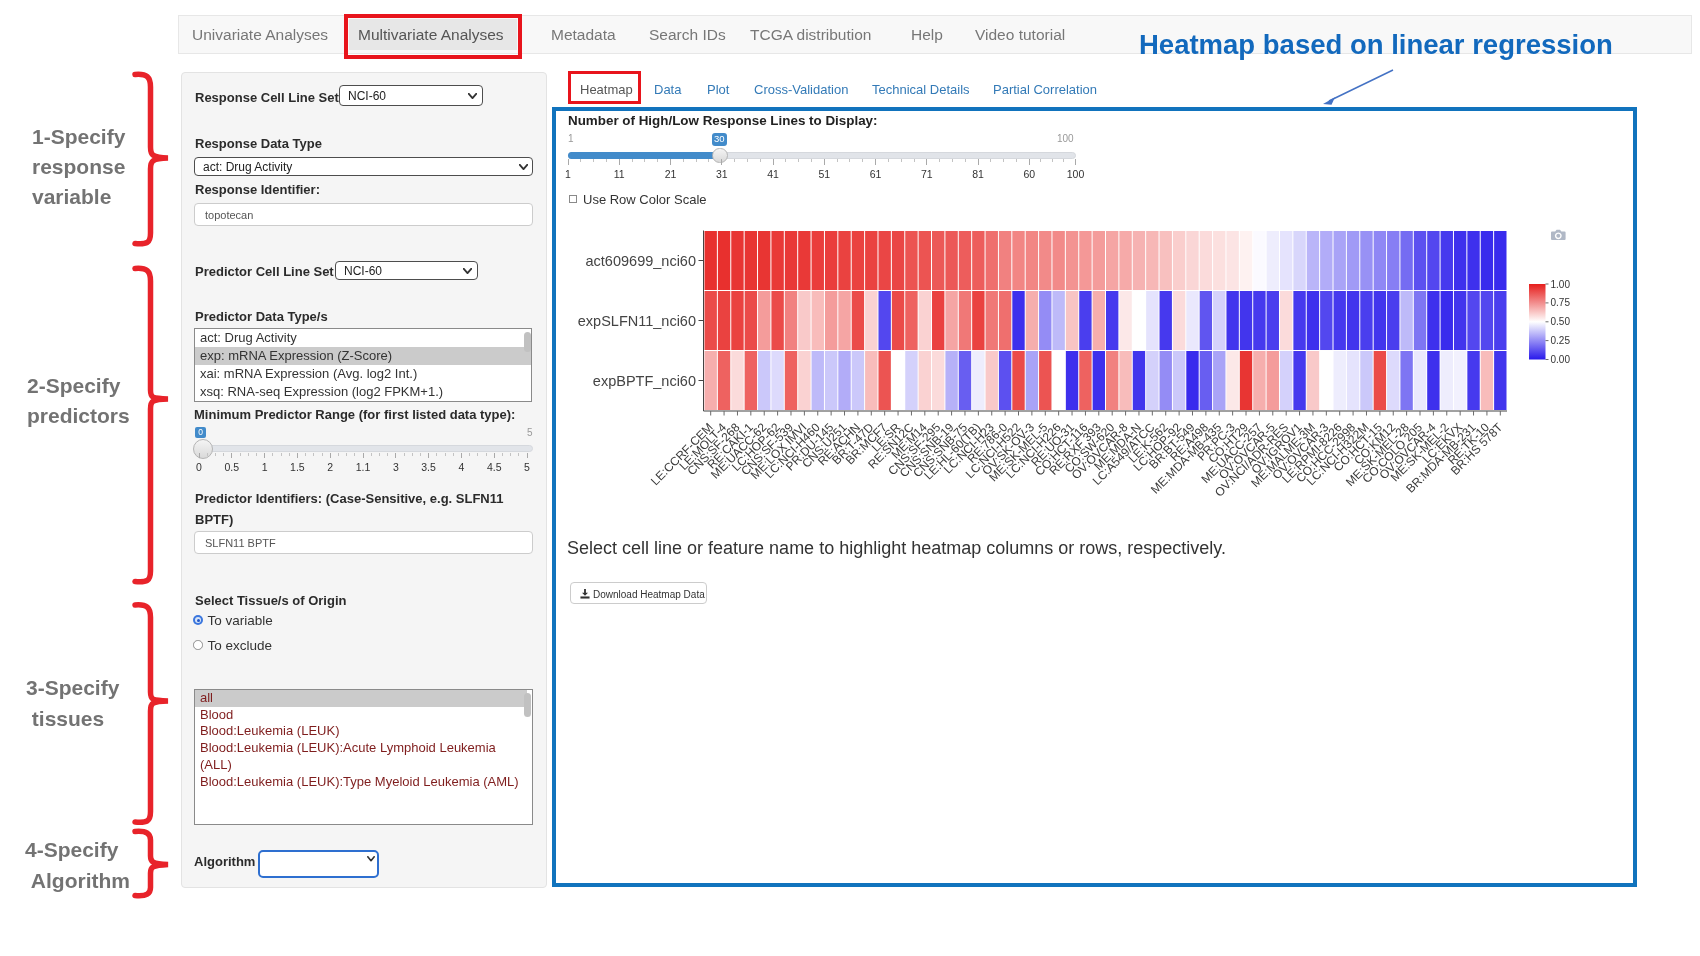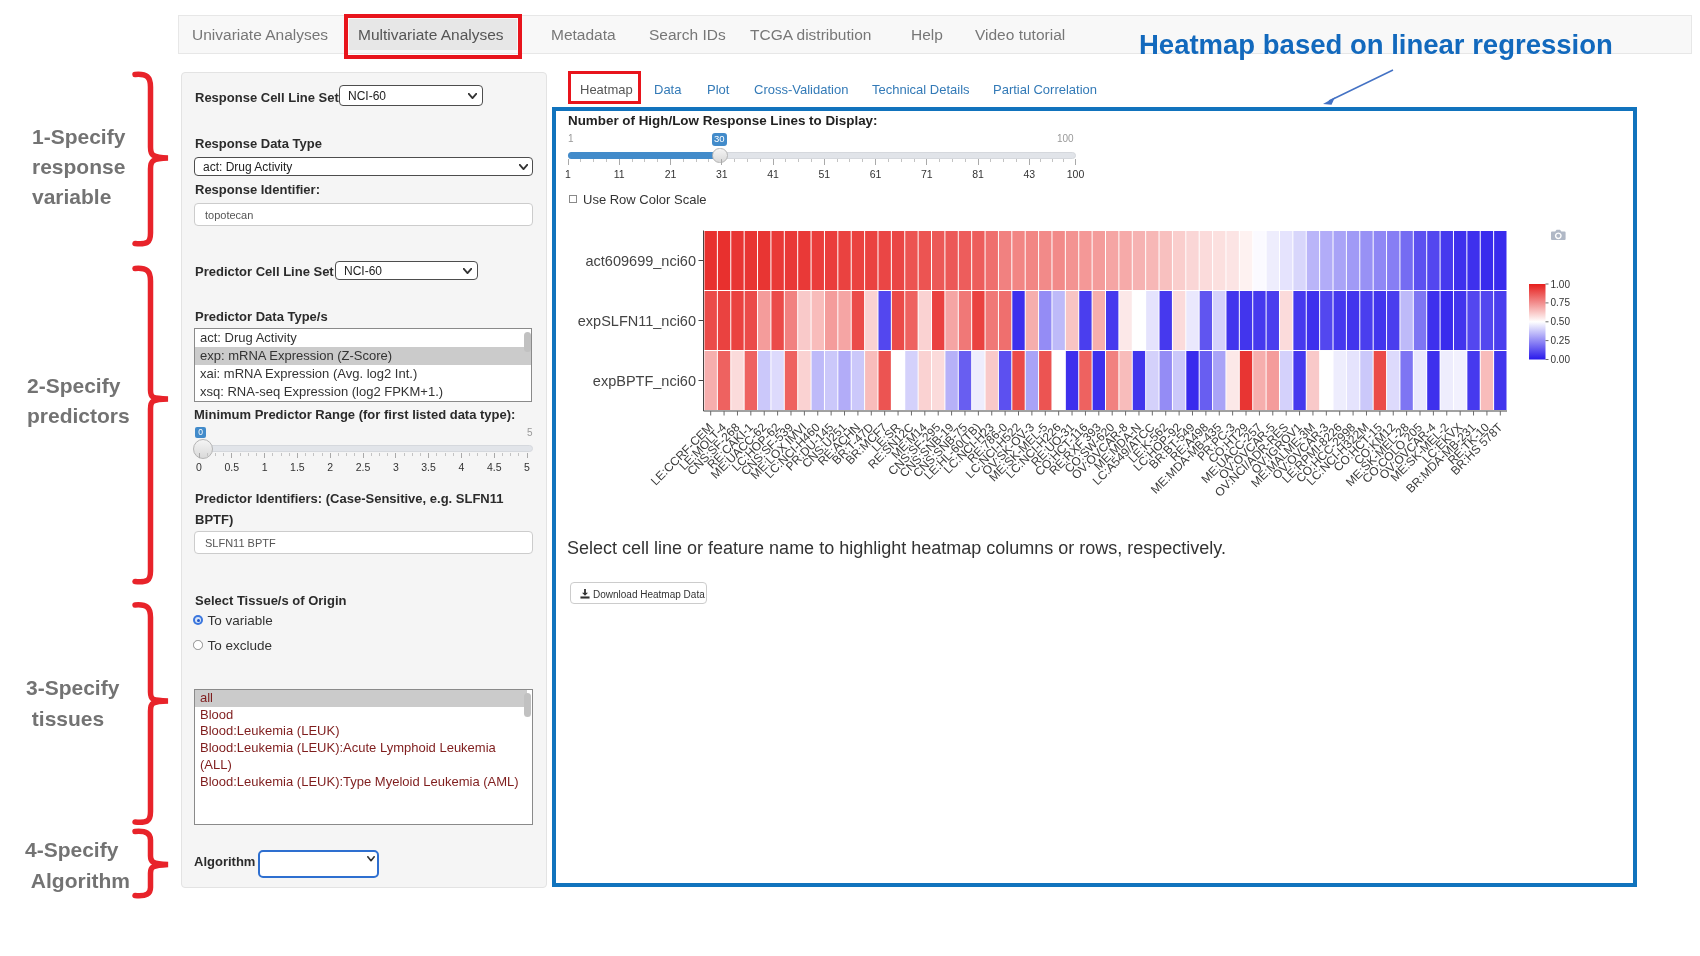--- a/index.html
+++ b/index.html
@@ -124,21 +124,21 @@
       <div class="abs" style="left:510.09999999999997px; top:452.5px; width:1px; height:3px; background:#c3c3c3;"></div>
       <div class="abs" style="left:518.3px; top:452.5px; width:1px; height:3px; background:#c3c3c3;"></div>
       <div class="abs" style="left:526.5px; top:452.5px; width:1px; height:5.5px; background:#a9a9a9;"></div>
     </div>
 <div id="labels-small">
       <div class="abs" style="left:187px; top:460.5px; width:24px; text-align:center; font-size:10.5px; color:#333;">0</div>
       <div class="abs" style="left:219.8px; top:460.5px; width:24px; text-align:center; font-size:10.5px; color:#333;">0.5</div>
       <div class="abs" style="left:252.60000000000002px; top:460.5px; width:24px; text-align:center; font-size:10.5px; color:#333;">1</div>
       <div class="abs" style="left:285.4px; top:460.5px; width:24px; text-align:center; font-size:10.5px; color:#333;">1.5</div>
       <div class="abs" style="left:318.20000000000005px; top:460.5px; width:24px; text-align:center; font-size:10.5px; color:#333;">2</div>
-      <div class="abs" style="left:351px; top:460.5px; width:24px; text-align:center; font-size:10.5px; color:#333;">2.5</div>
+      <div class="abs" style="left:351px; top:460.5px; width:24px; text-align:center; font-size:10.5px; color:#333;">1.1</div>
       <div class="abs" style="left:383.79999999999995px; top:460.5px; width:24px; text-align:center; font-size:10.5px; color:#333;">3</div>
       <div class="abs" style="left:416.6px; top:460.5px; width:24px; text-align:center; font-size:10.5px; color:#333;">3.5</div>
       <div class="abs" style="left:449.40000000000003px; top:460.5px; width:24px; text-align:center; font-size:10.5px; color:#333;">4</div>
       <div class="abs" style="left:482.2px; top:460.5px; width:24px; text-align:center; font-size:10.5px; color:#333;">4.5</div>
       <div class="abs" style="left:515px; top:460.5px; width:24px; text-align:center; font-size:10.5px; color:#333;">5</div>
     </div>
 
 <div class="abs blab" style="left:195px; top:488px; line-height:21px;">Predictor Identifiers: (Case-Sensitive, e.g. SLFN11<br>BPTF)</div>
 <input class="abs" style="left: 194px; top: 531px; width: 339px; height: 23px; border: 1px solid rgb(204, 204, 204); border-radius: 4px; background: rgb(255, 255, 255); font-family: &quot;Liberation Sans&quot;, sans-serif; font-size: 11px; color: rgb(85, 85, 85); padding-left: 10px;" value="SLFN11 BPTF">
 
@@ -229,21 +229,21 @@
 <div id="labels-big">
       <div class="abs" style="left:556px; top:167.5px; width:24px; text-align:center; font-size:10.5px; color:#333;">1</div>
       <div class="abs" style="left:607.2626262626262px; top:167.5px; width:24px; text-align:center; font-size:10.5px; color:#333;">11</div>
       <div class="abs" style="left:658.5252525252525px; top:167.5px; width:24px; text-align:center; font-size:10.5px; color:#333;">21</div>
       <div class="abs" style="left:709.7878787878788px; top:167.5px; width:24px; text-align:center; font-size:10.5px; color:#333;">31</div>
       <div class="abs" style="left:761.0505050505051px; top:167.5px; width:24px; text-align:center; font-size:10.5px; color:#333;">41</div>
       <div class="abs" style="left:812.3131313131314px; top:167.5px; width:24px; text-align:center; font-size:10.5px; color:#333;">51</div>
       <div class="abs" style="left:863.5757575757575px; top:167.5px; width:24px; text-align:center; font-size:10.5px; color:#333;">61</div>
       <div class="abs" style="left:914.8383838383838px; top:167.5px; width:24px; text-align:center; font-size:10.5px; color:#333;">71</div>
       <div class="abs" style="left:966.1010101010102px; top:167.5px; width:24px; text-align:center; font-size:10.5px; color:#333;">81</div>
-      <div class="abs" style="left:1017.3636363636365px; top:167.5px; width:24px; text-align:center; font-size:10.5px; color:#333;">43</div>
+      <div class="abs" style="left:1017.3636363636365px; top:167.5px; width:24px; text-align:center; font-size:10.5px; color:#333;">60</div>
       <div class="abs" style="left:1063.5px; top:167.5px; width:24px; text-align:center; font-size:10.5px; color:#333;">100</div>
     </div>
 
 <div class="abs" style="left:569px; top:195px; width:8px; height:8px; background:#fff; border:1px solid #8a8a8a;"></div>
 <div class="abs" style="left:583px; top:192px; font-size:13px; color:#333;">Use Row Color Scale</div>
 
 <svg width="1120" height="345" viewBox="0 0 1120 345" style="position:absolute;left:560px;top:215px;font-family:'Liberation Sans',sans-serif;">
 <rect x="144" y="15.5" width="803.0" height="180.0" fill="#ffffff"></rect>
 <rect x="144.50" y="16.00" width="12.38" height="59.00" fill="#e8302e"></rect>
 <rect x="157.88" y="16.00" width="12.38" height="59.00" fill="#e8302e"></rect>

